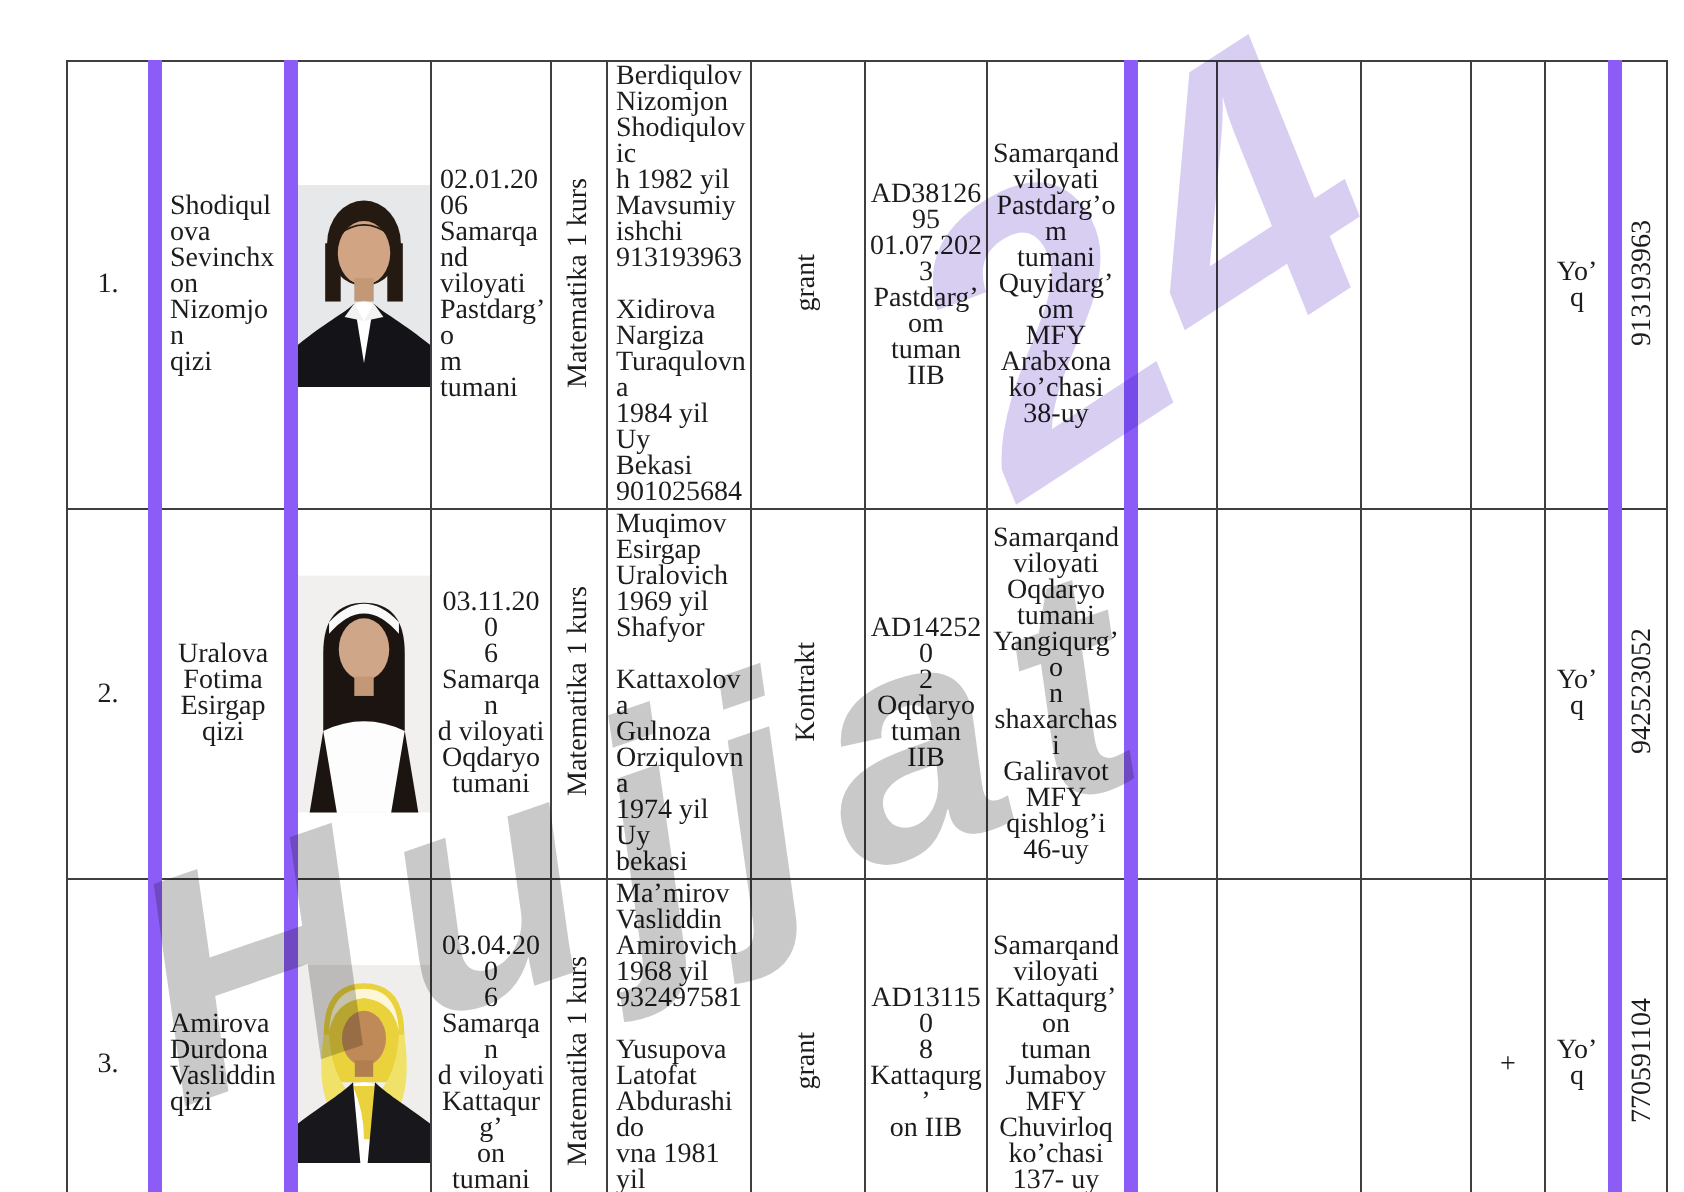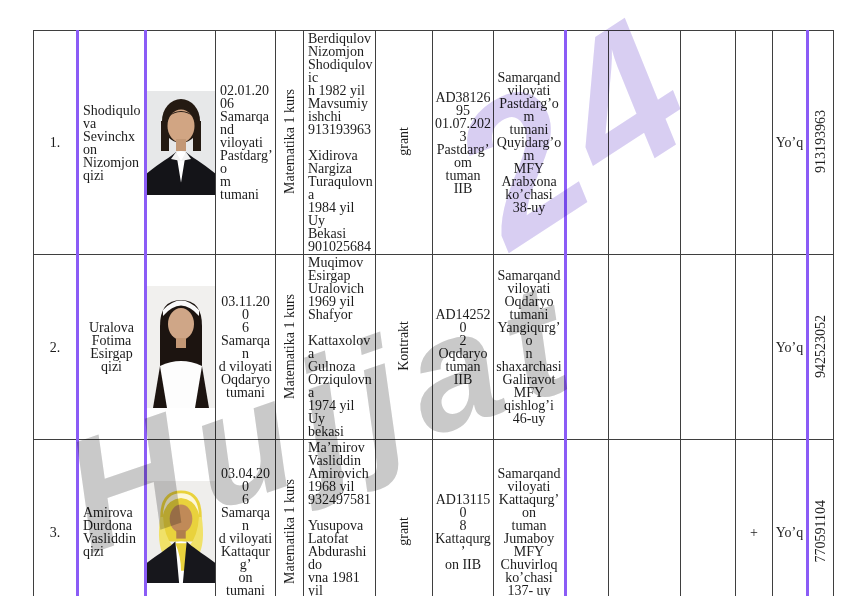--- a/index.html
+++ b/index.html
@@ -14,21 +14,21 @@
   .doc-table td{
     border:1px solid #3f3f3f;
     font-size:14px;line-height:13px;
     padding:1px 2px;
     vertical-align:middle;text-align:center;
     white-space:pre-wrap;word-break:break-word;
     overflow:hidden;
   }
   td.al{text-align:left;padding-left:4px;}
   td.top{vertical-align:top;}
-  td.thickL{border-left:3px solid #8b5cf6;}
+  td.thickL{border-left:7px solid #8b5cf6;}
   td.photo-cell{padding:0;}
   .vt{
     display:inline-block;
     writing-mode:vertical-rl;
     transform:rotate(180deg);
     white-space:nowrap;
     line-height:12px;
   }
   .photo-wrap{display:flex;align-items:center;justify-content:center;}
   

